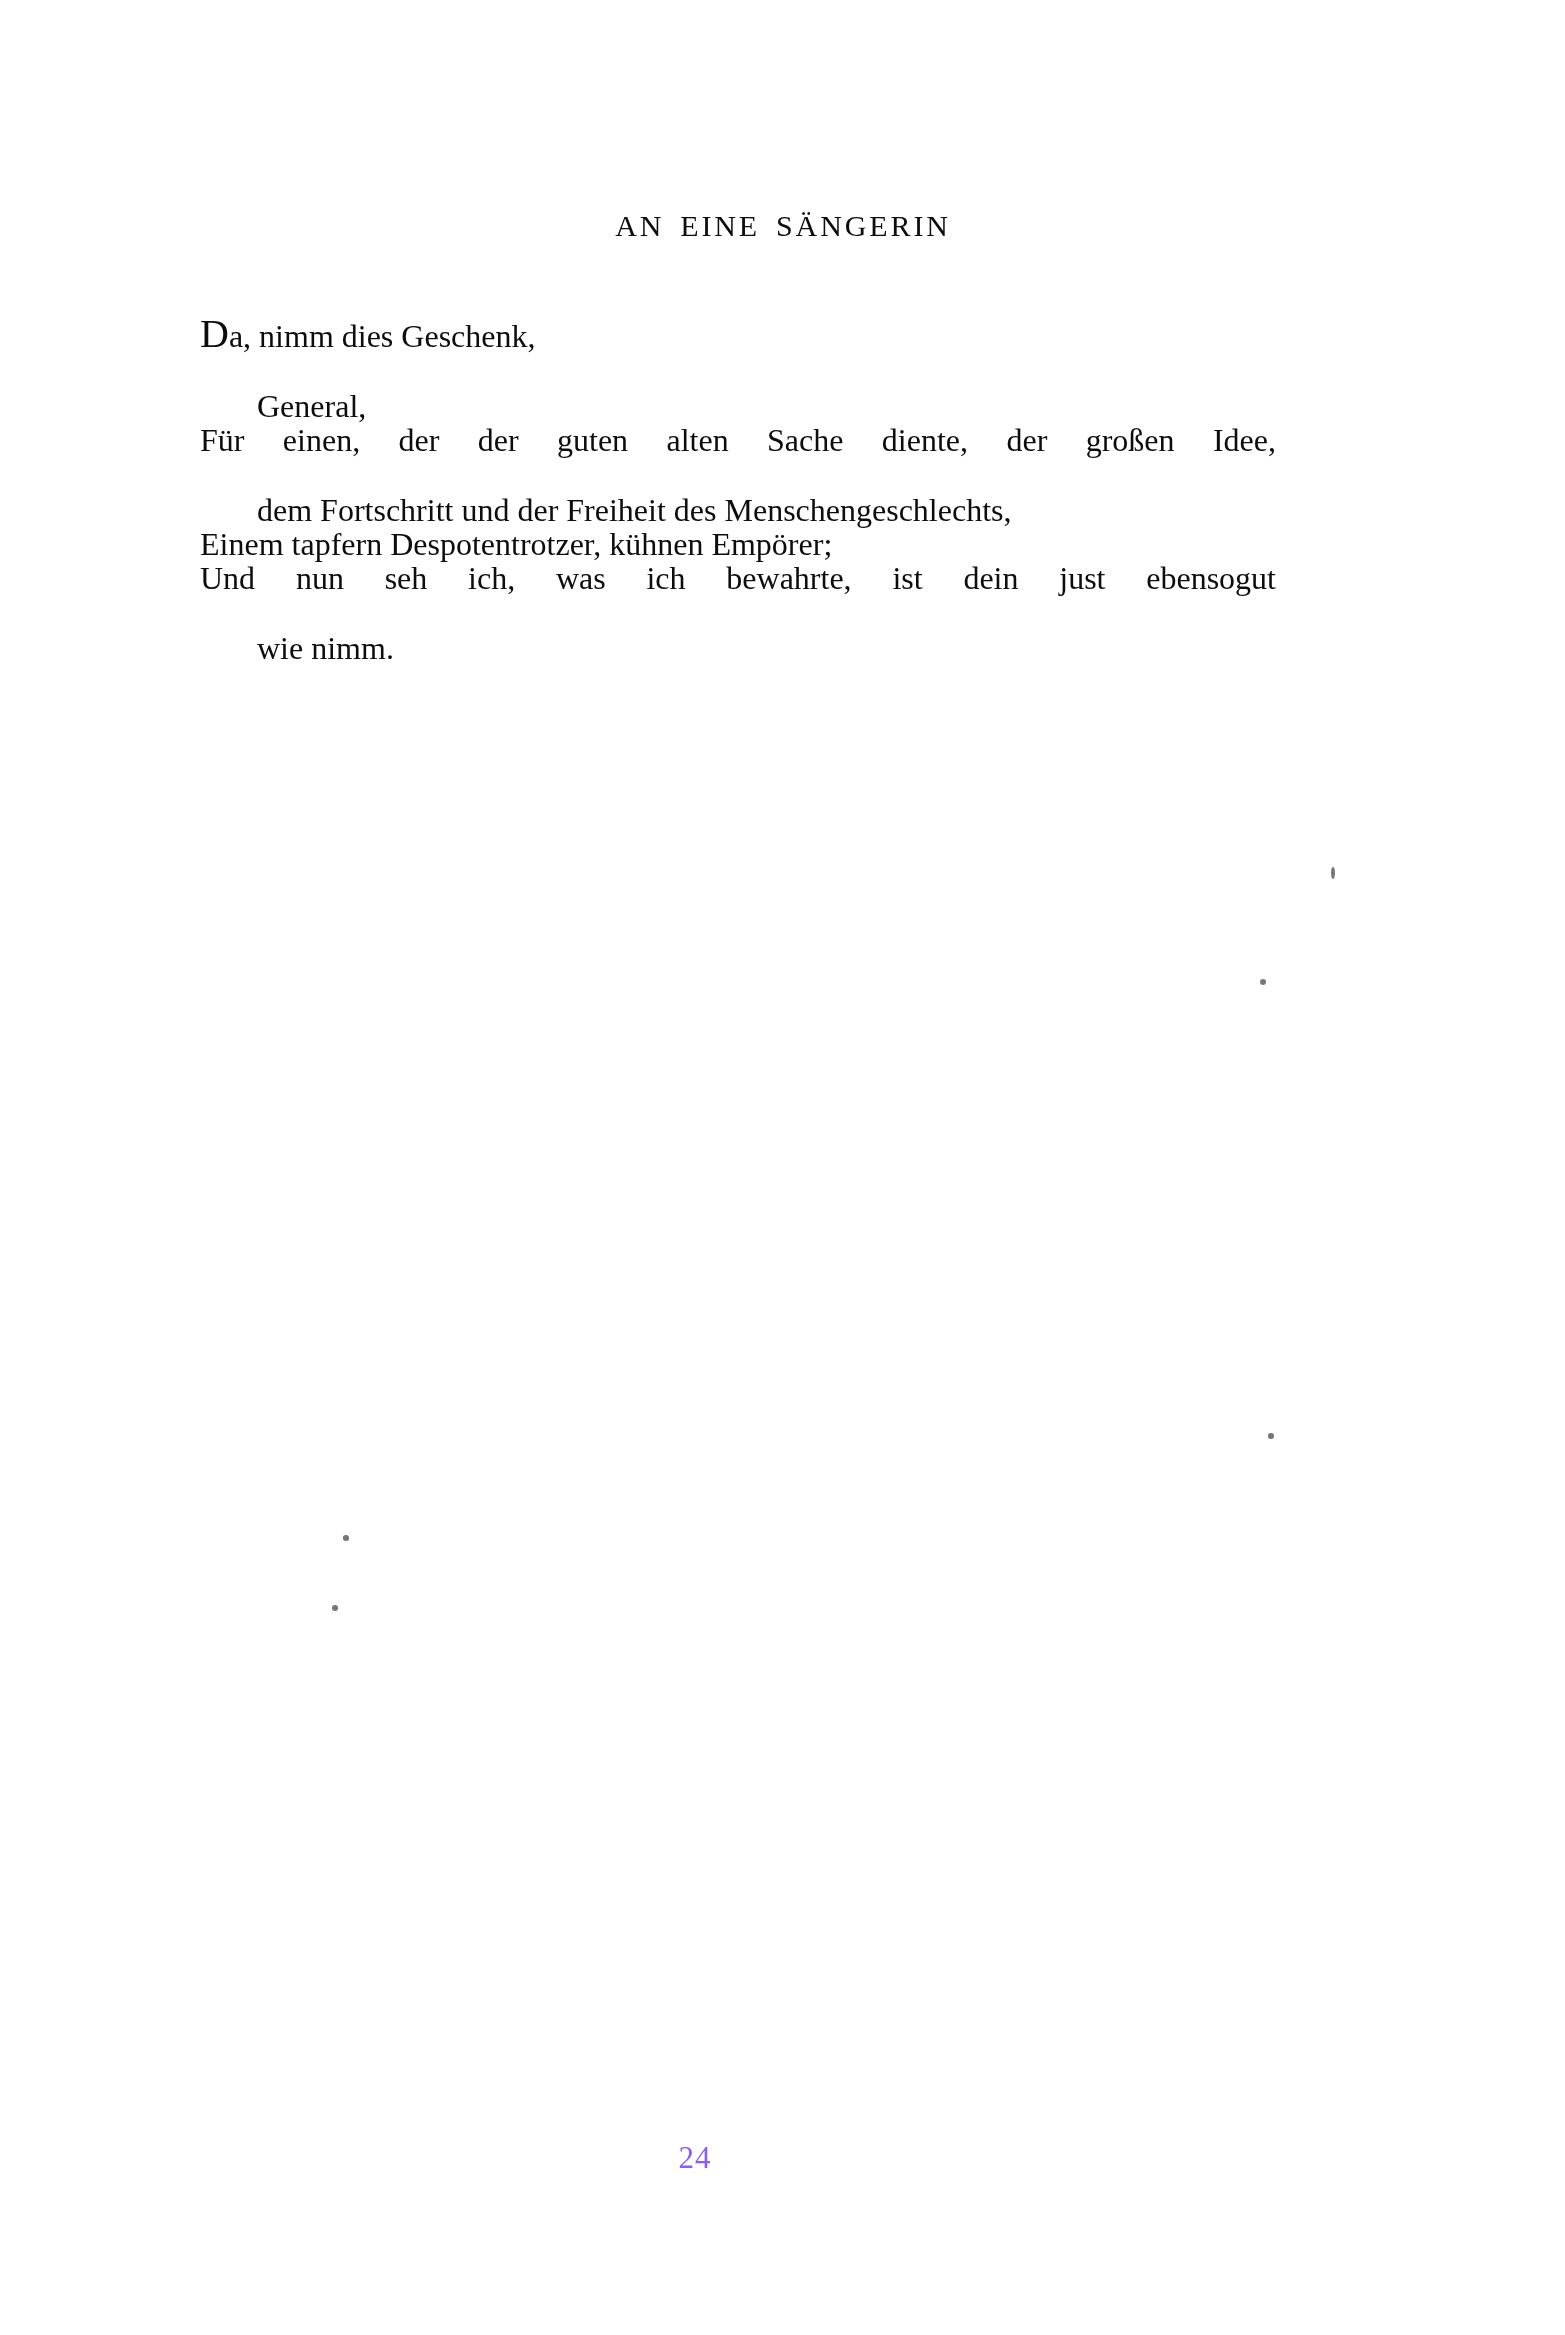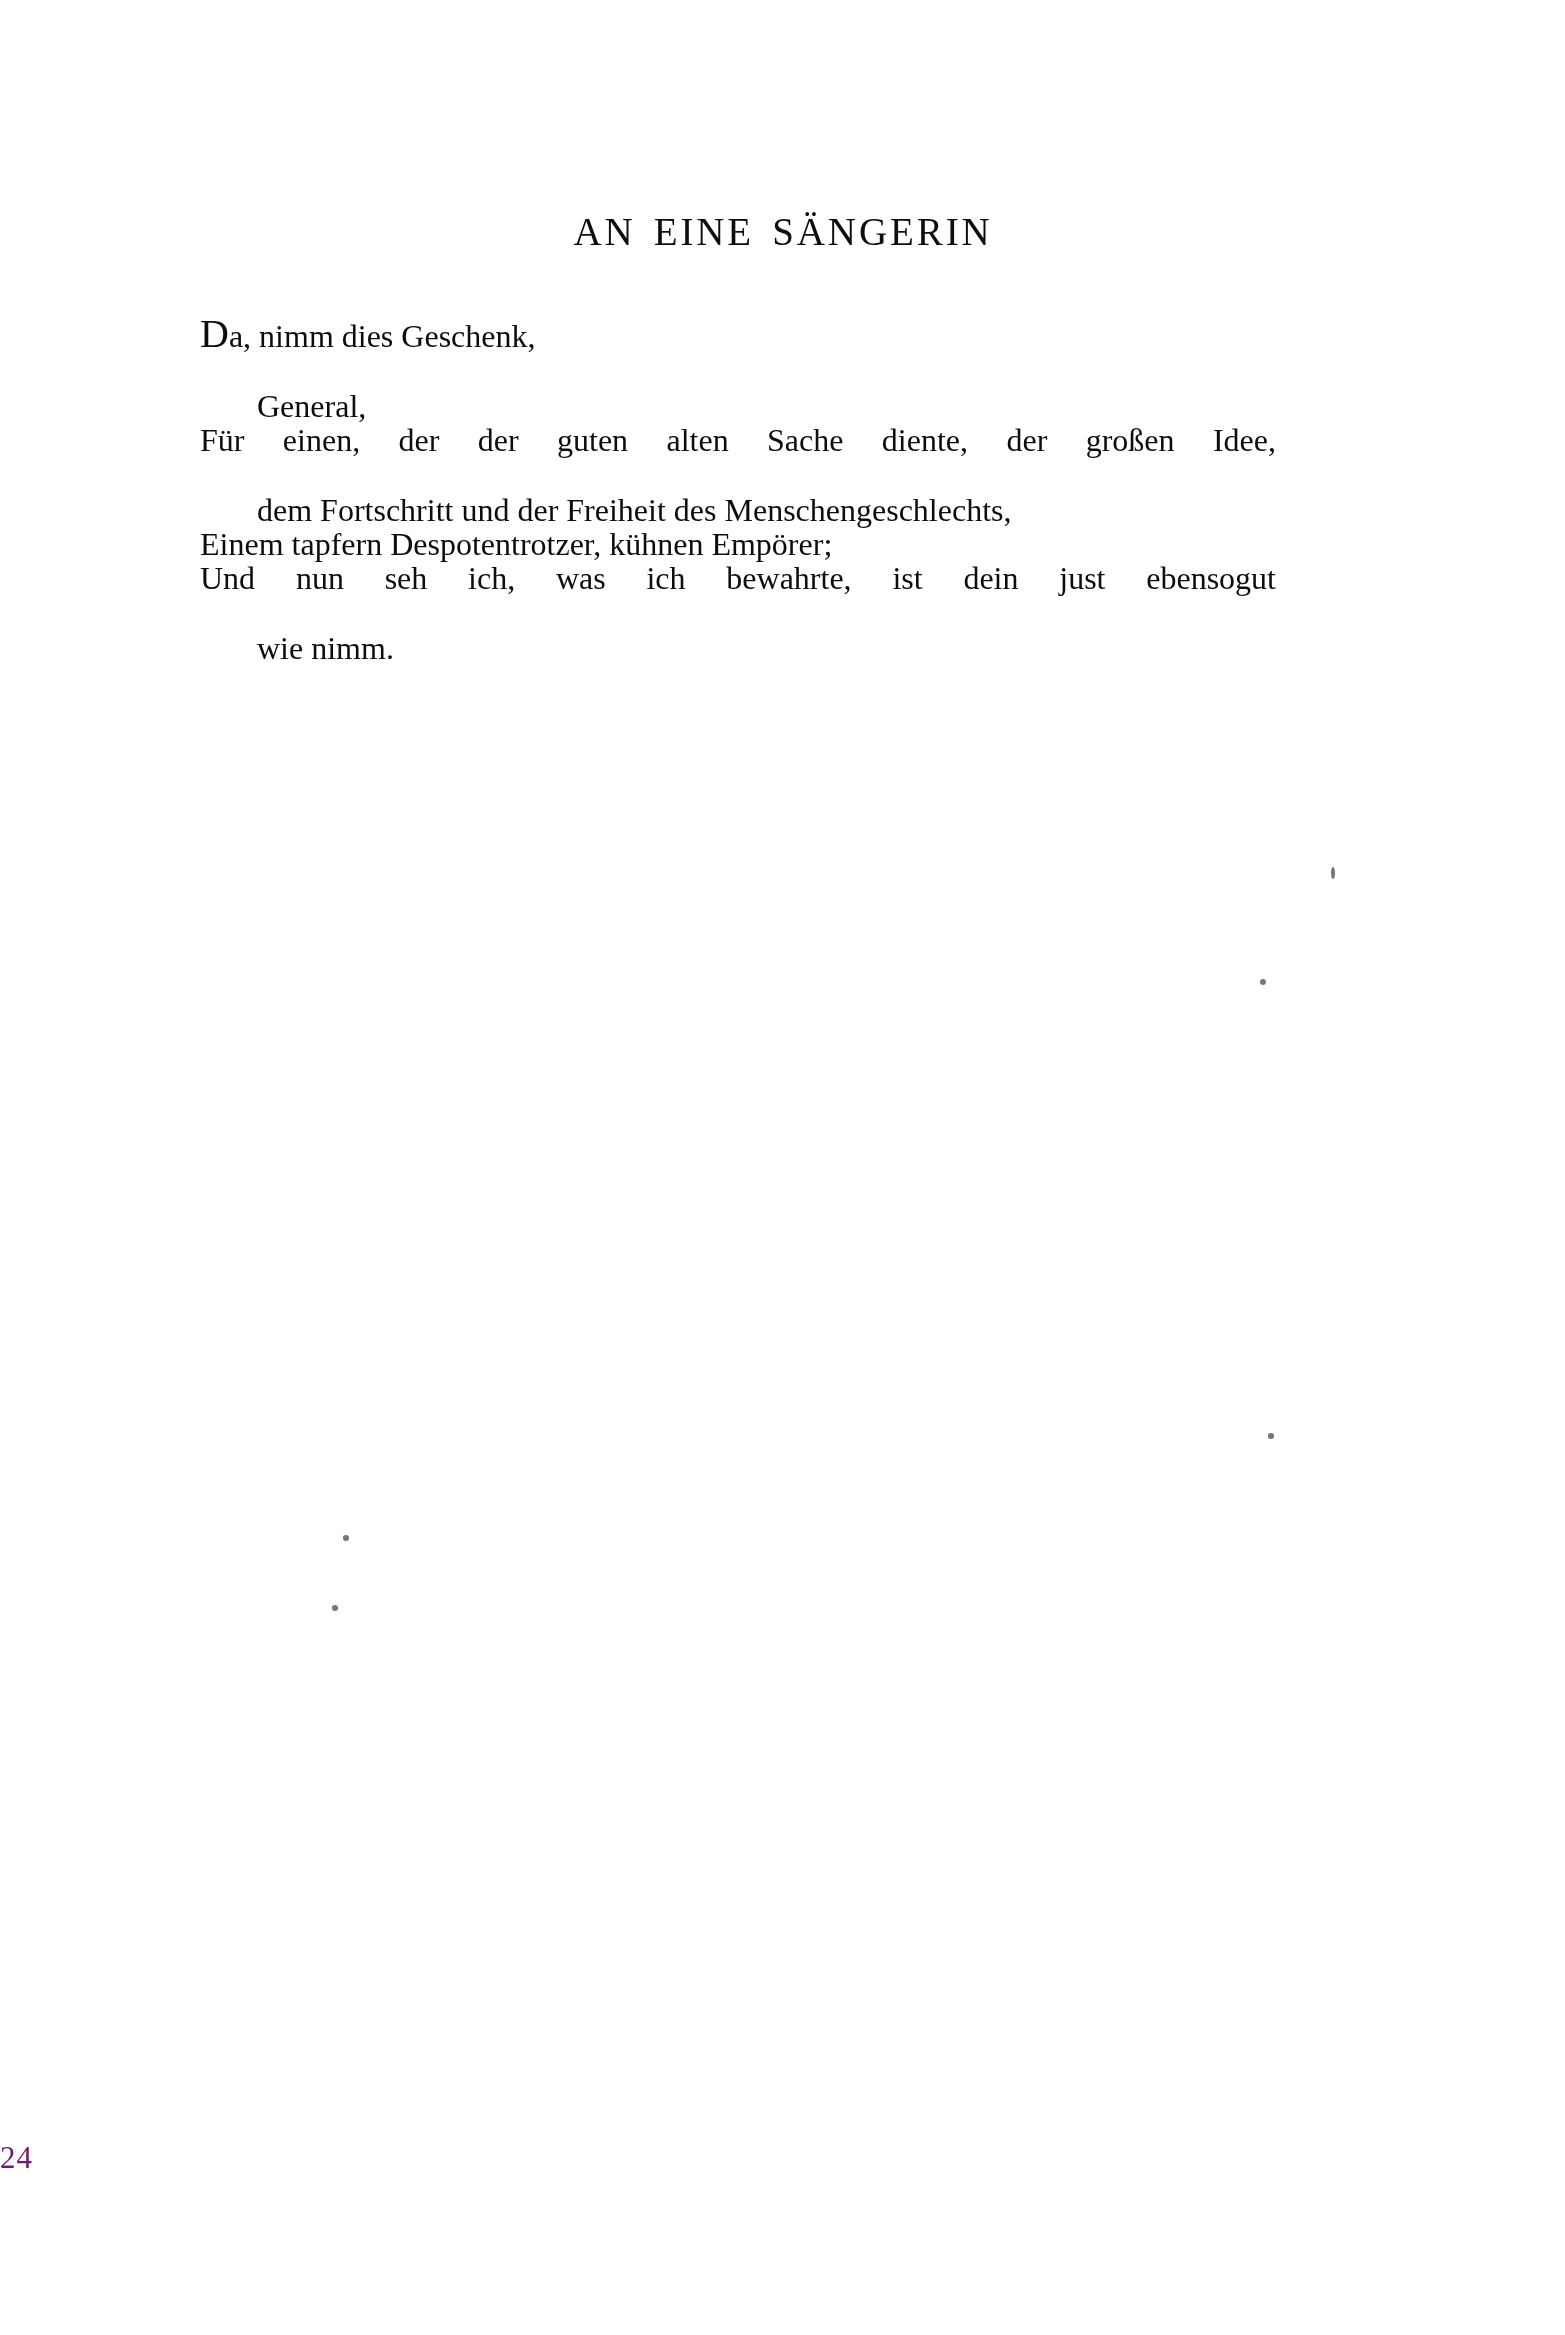--- a/index.html
+++ b/index.html
@@ -24,21 +24,21 @@
     height: 2335px;
     background: #ffffff;
   }
 
   .poem-title {
     position: absolute;
     left: 0;
     top: 209px;
     width: 1566px;
     text-align: center;
-    font-size: 39px;
+    font-size: 30px;
     letter-spacing: 2.9px;
     word-spacing: 5.5px;
     color: #0d0d0d;
   }
 
   .poem-body {
     position: absolute;
     left: 200px;
     top: 317px;
     width: 1286px;
@@ -68,22 +68,23 @@
   }
 
   
   .w-full { width: 1076px; }
 
   .page-number {
     position: absolute;
     left: 0;
     top: 2140px;
     width: 1390px;
+    text-align: center;
     font-size: 31px;
-    color: #701a75;
+    color: #8b5cf6;
     letter-spacing: 0.9px;
   }
 
   
   .speck {
     position: absolute;
     background: #4a4a4a;
     border-radius: 50%;
     opacity: .75;
   }

